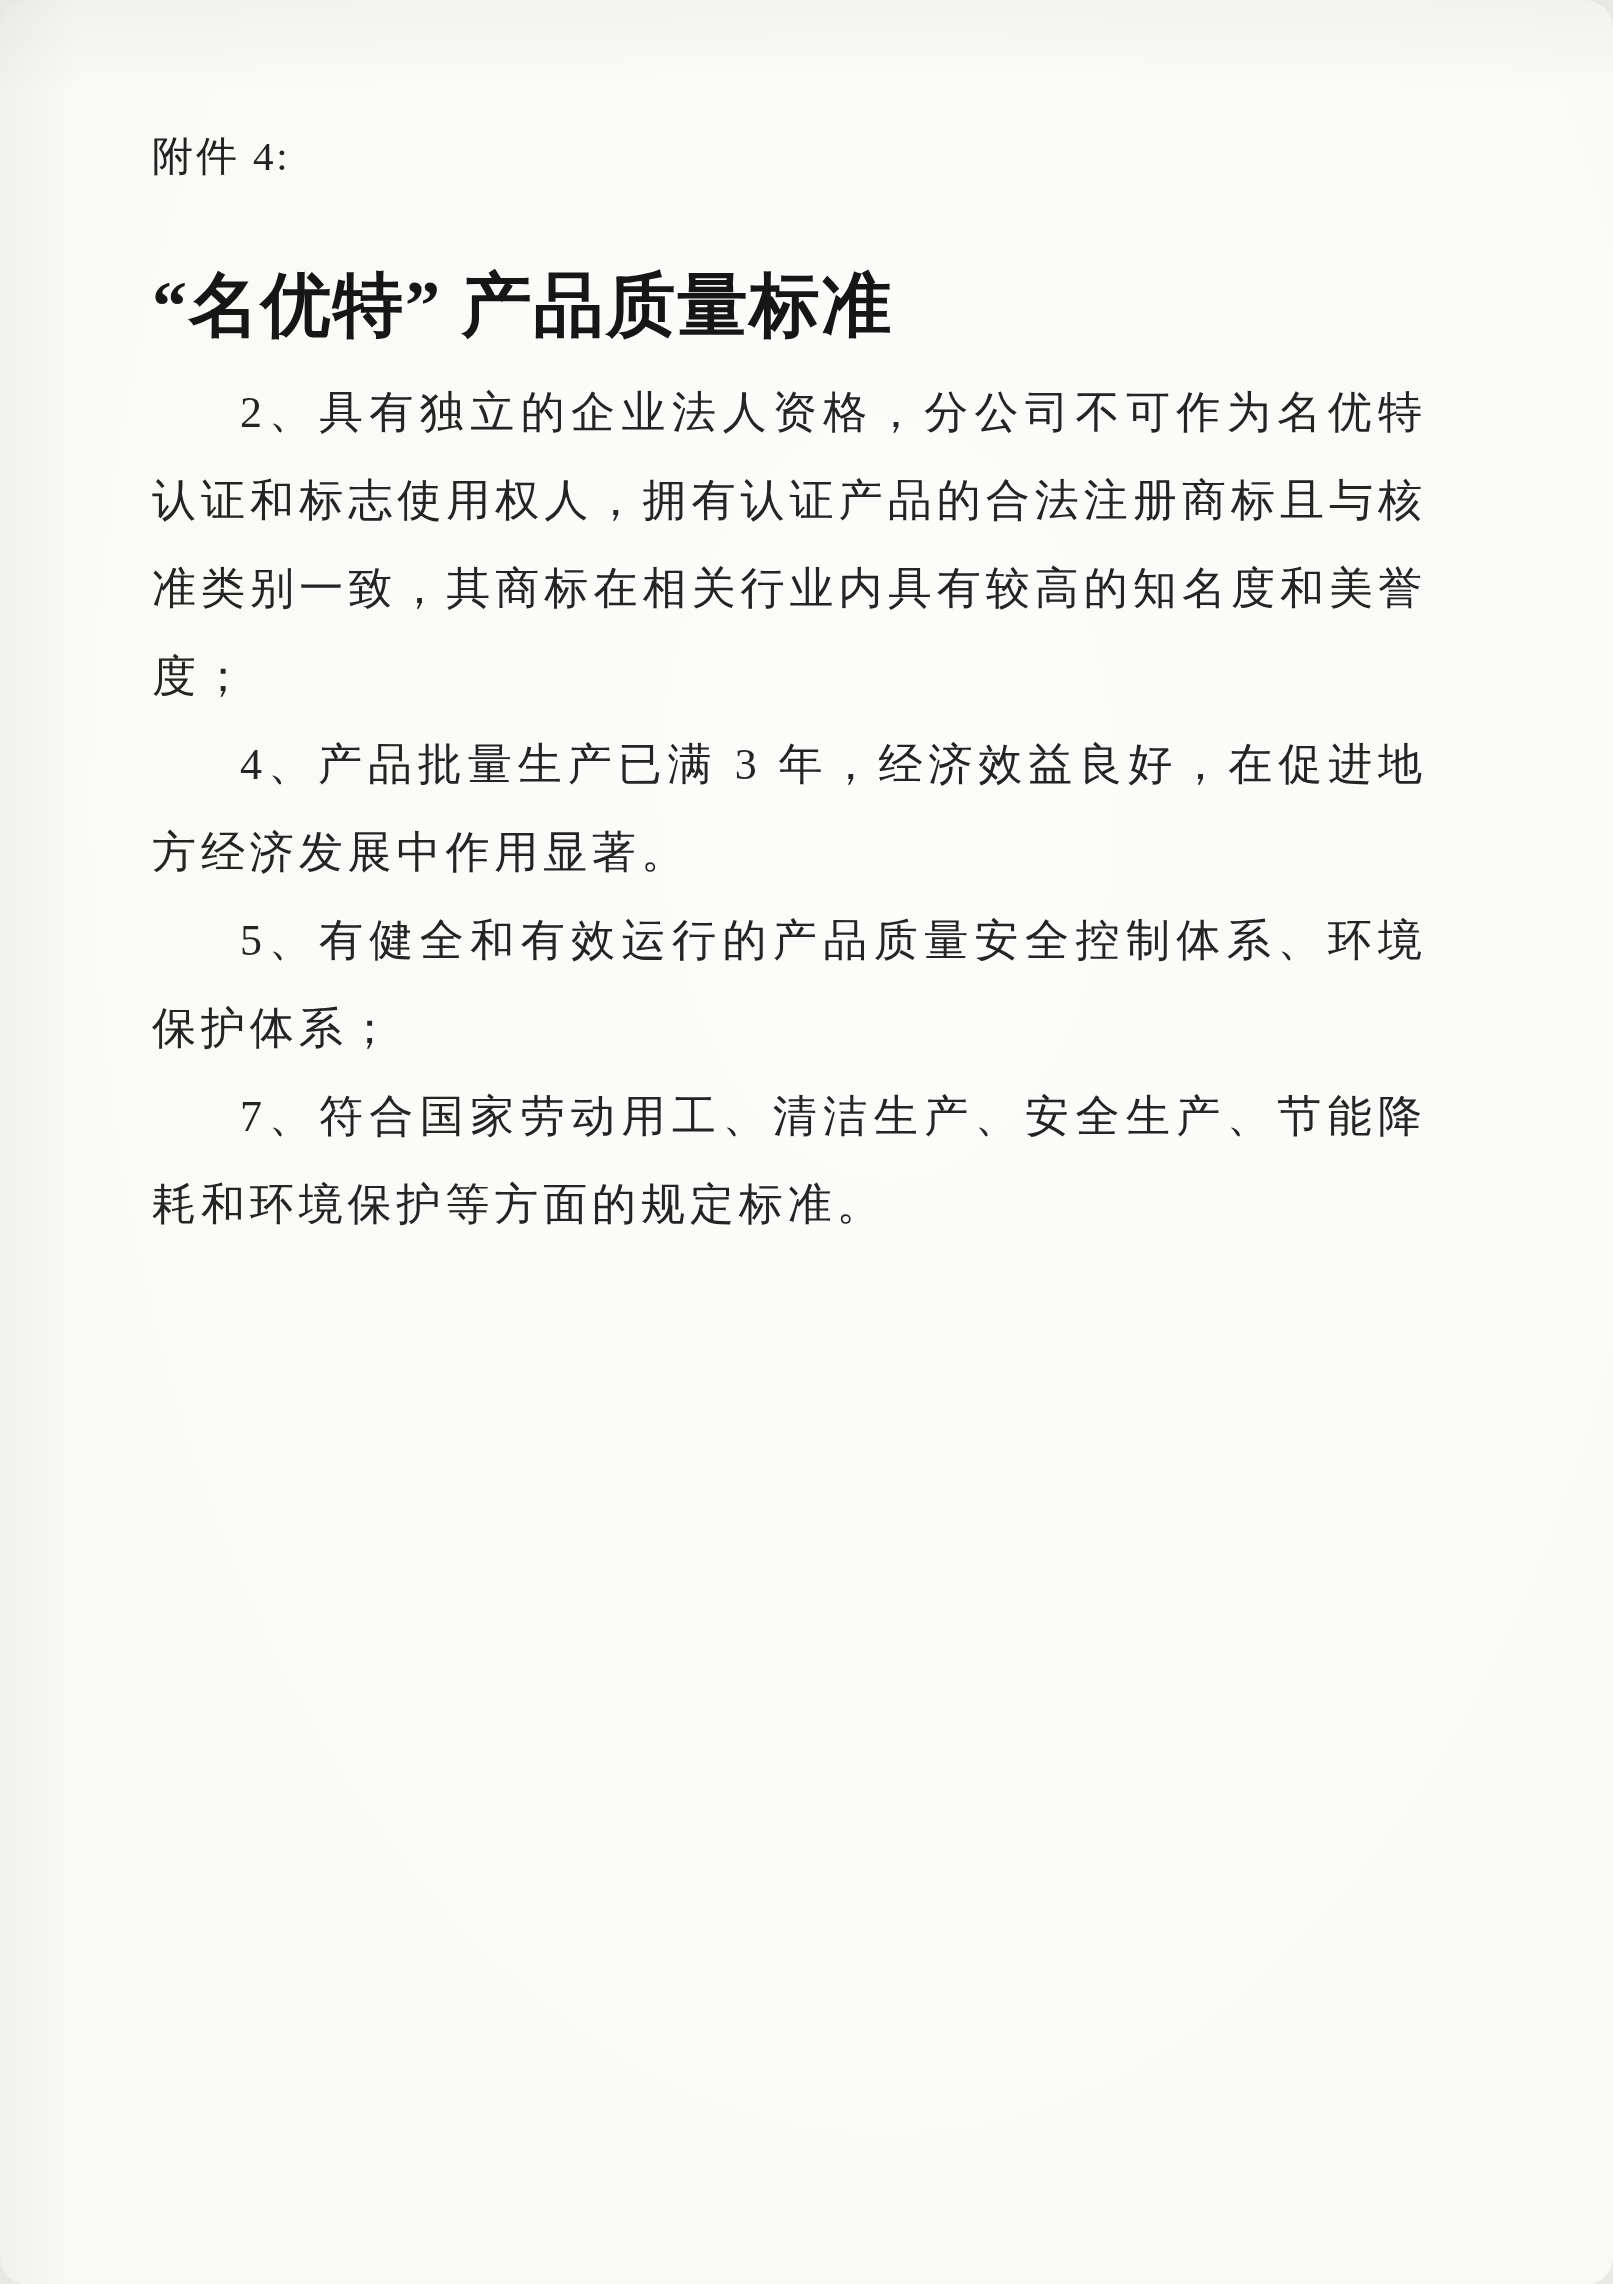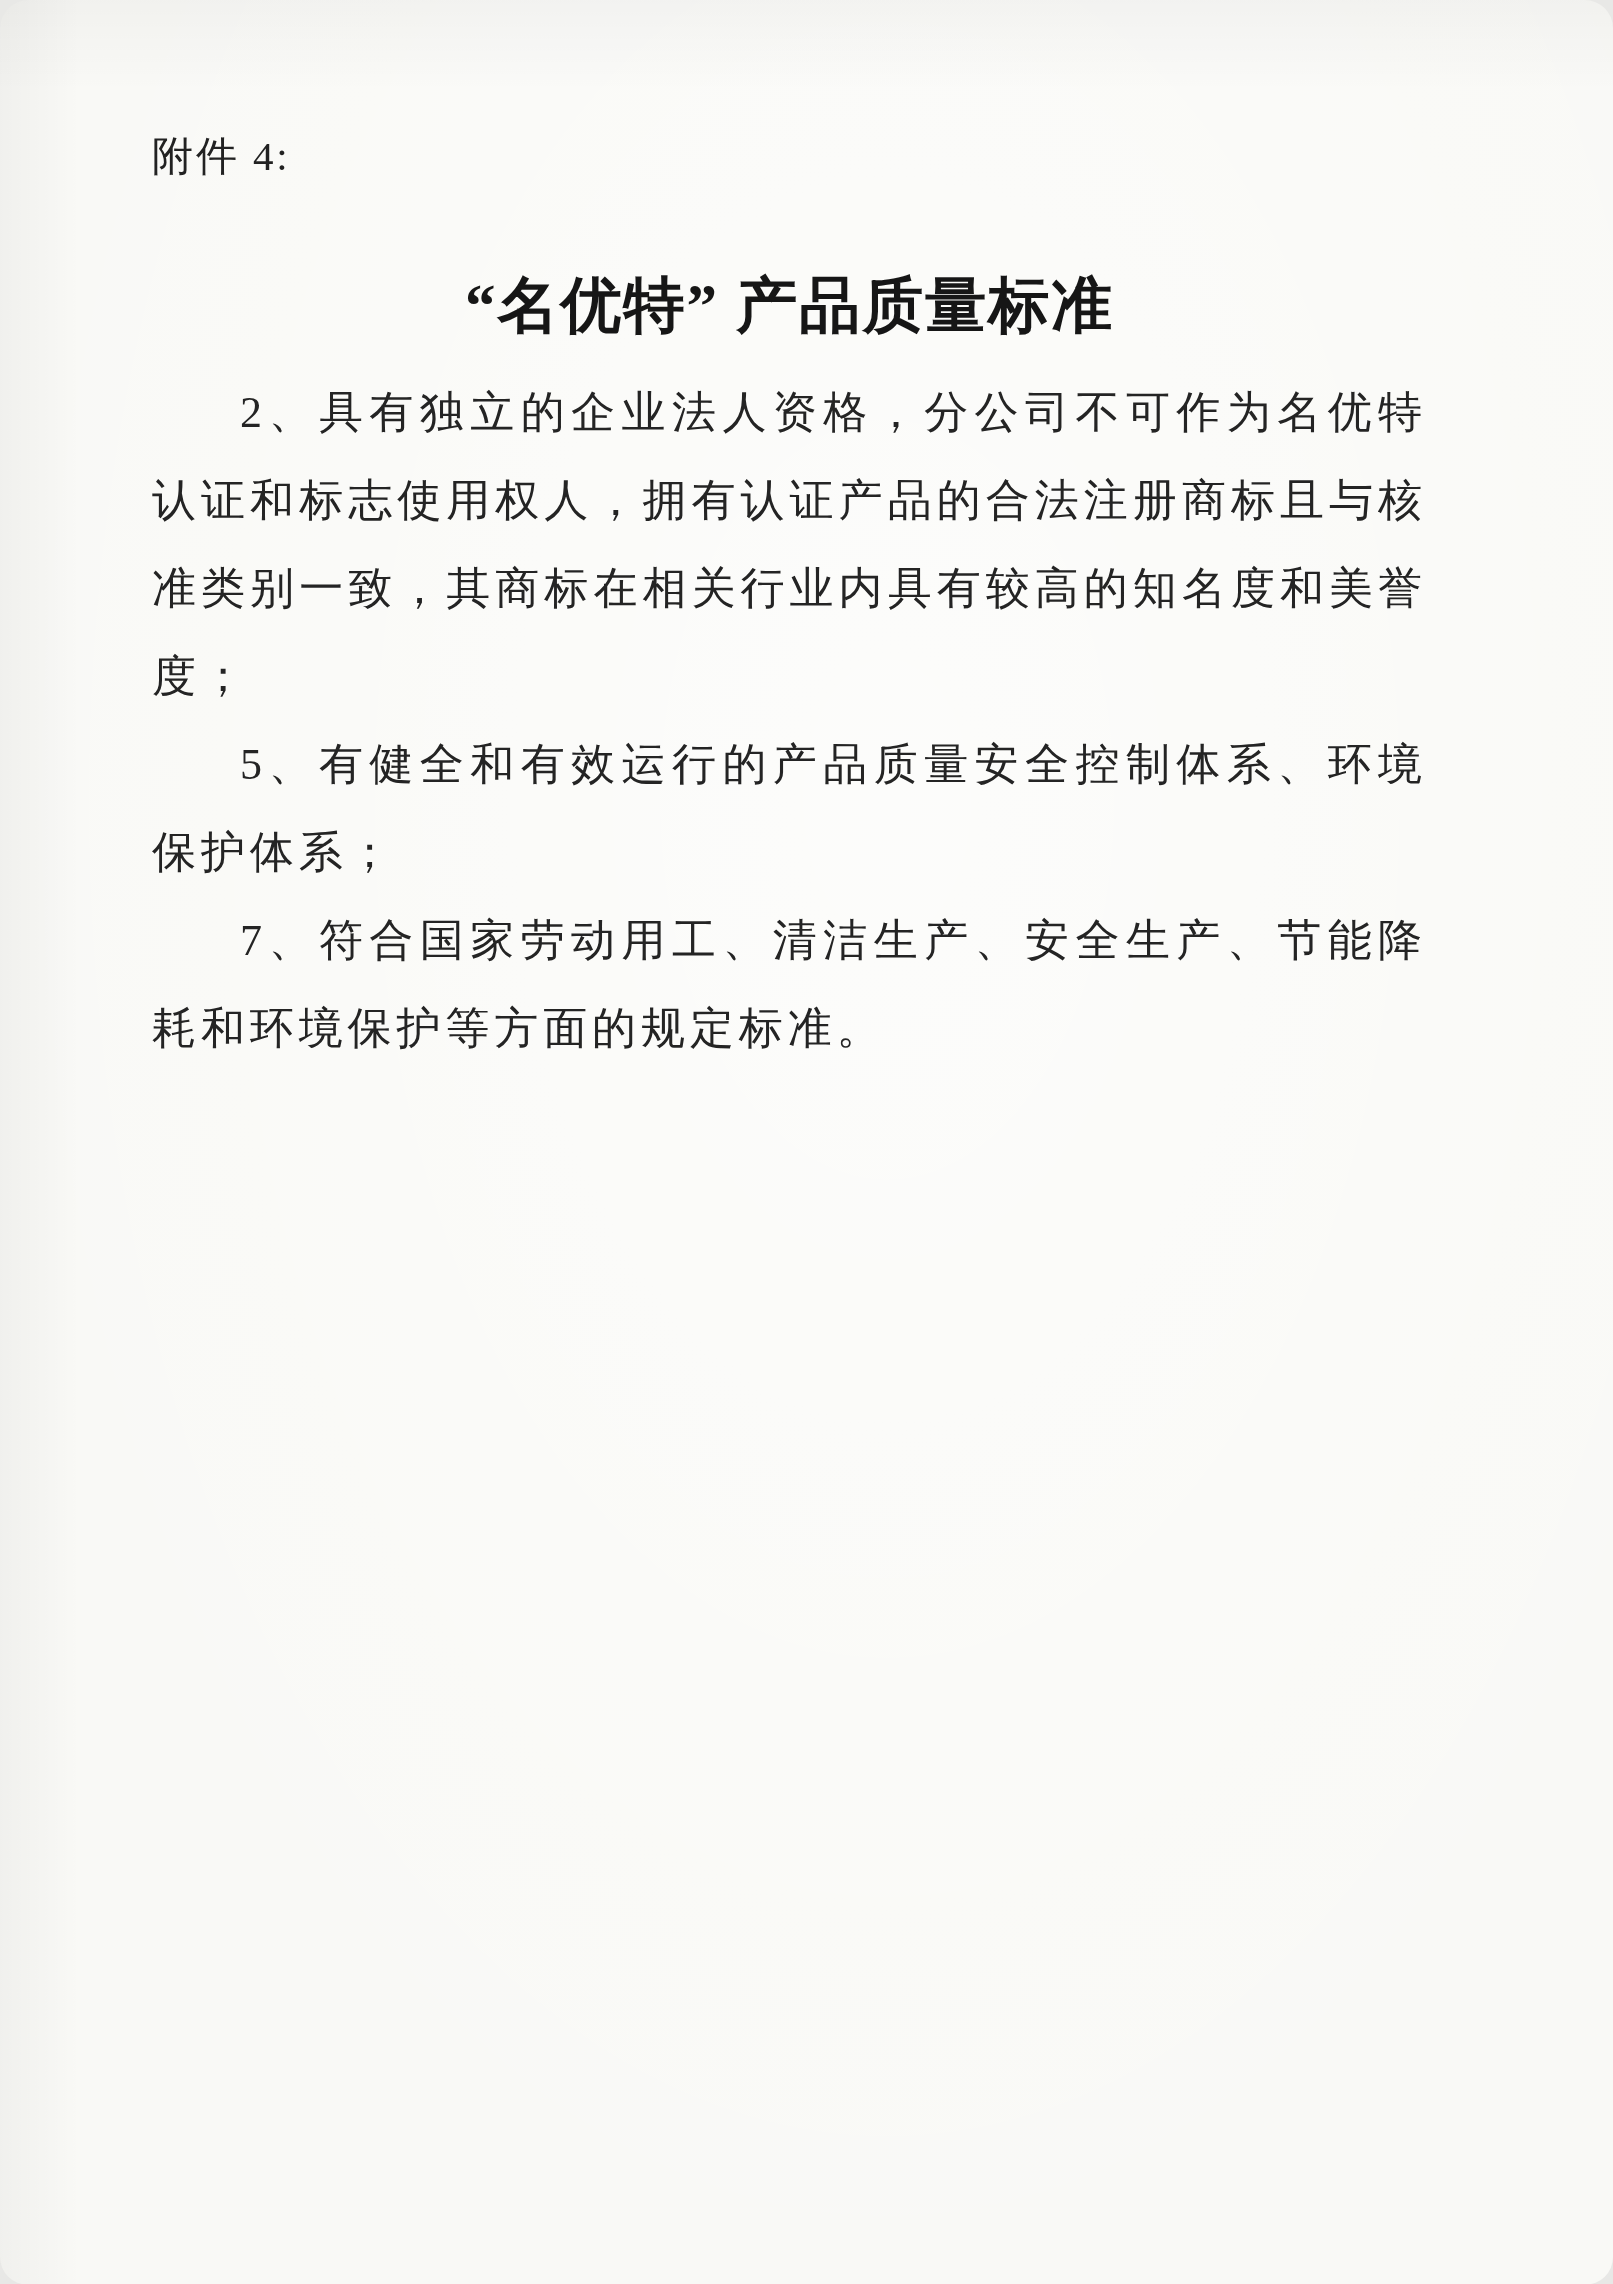--- a/index.html
+++ b/index.html
@@ -29,22 +29,22 @@
     border-radius:28px;
   }
   .attachment{
     font-size:41px;
     line-height:49px;
     letter-spacing:2.9px;
     color:#222;
   }
   .doc-title{
     margin:90px 0 0 0;
-    text-align:center;
-    font-size:61px;
+    text-align:left;
+    font-size:70px;
     line-height:69px;
     font-weight:900;
     letter-spacing:2px;
     color:#161616;
     font-family:"Liberation Serif","DejaVu Serif",serif;
   }
   .doc-body{
     margin-top:29px;
   }
   .doc-body p.para{
@@ -61,17 +61,18 @@
 </head>
 <body>
 
 <div class="page">
   <div class="attachment">附件 4:</div>
 
   <h1 class="doc-title">“名优特” 产品质量标准</h1>
 
   <div class="doc-body">
       <p class="para">2、具有独立的企业法人资格，分公司不可作为名优特认证和标志使用权人，拥有认证产品的合法注册商标且与核准类别一致，其商标在相关行业内具有较高的知名度和美誉度；</p>
+      <p class="para">4、产品批量生产已满 3 年，经济效益良好，在促进地方经济发展中作用显著。</p>
       <p class="para">5、有健全和有效运行的产品质量安全控制体系、环境保护体系；</p>
       <p class="para">7、符合国家劳动用工、清洁生产、安全生产、节能降耗和环境保护等方面的规定标准。</p>
     </div>
 </div>
 
 
 </body></html>

